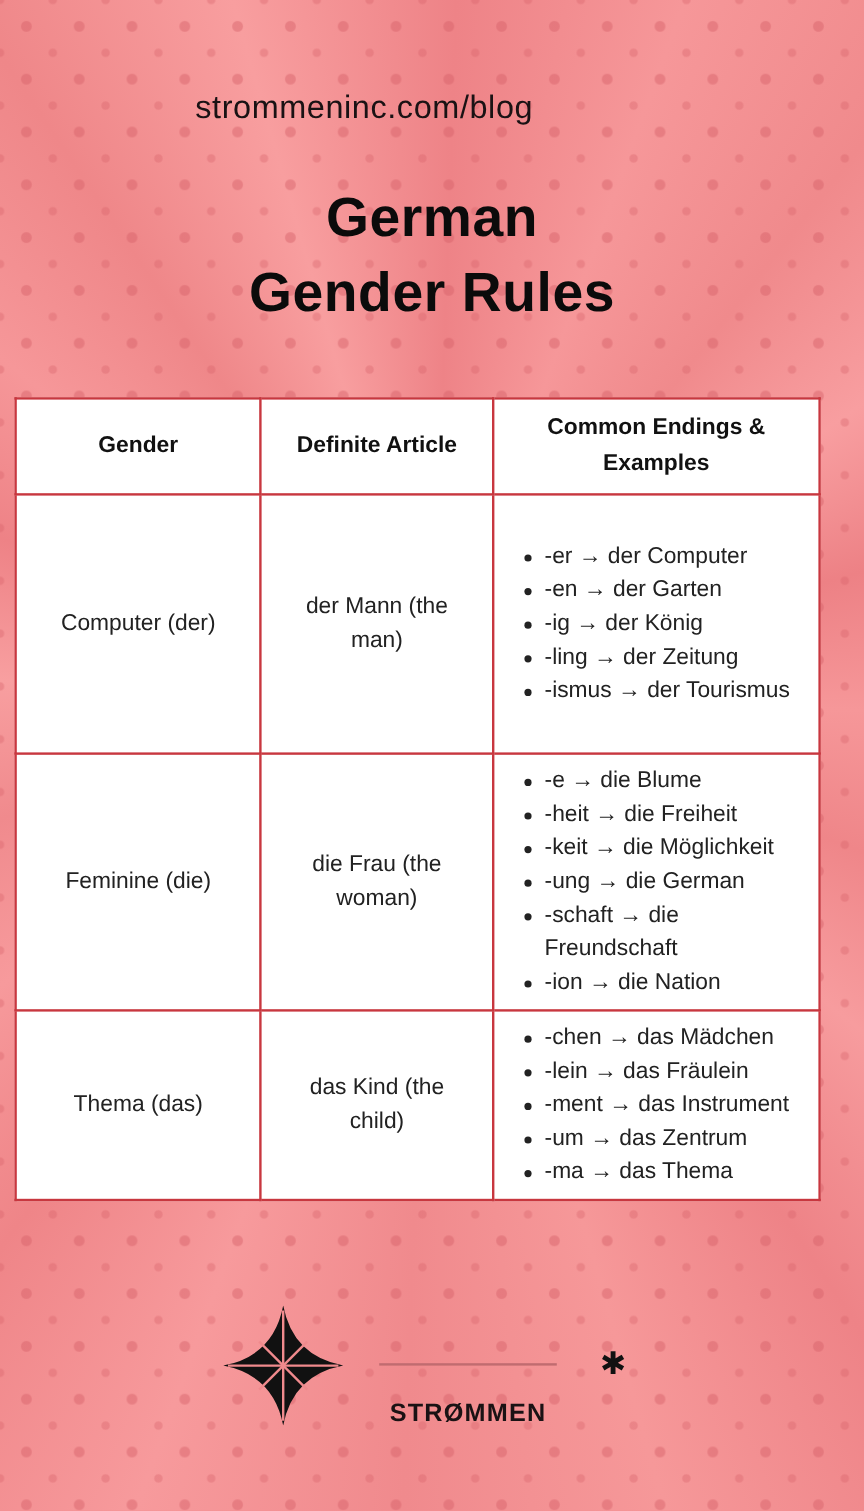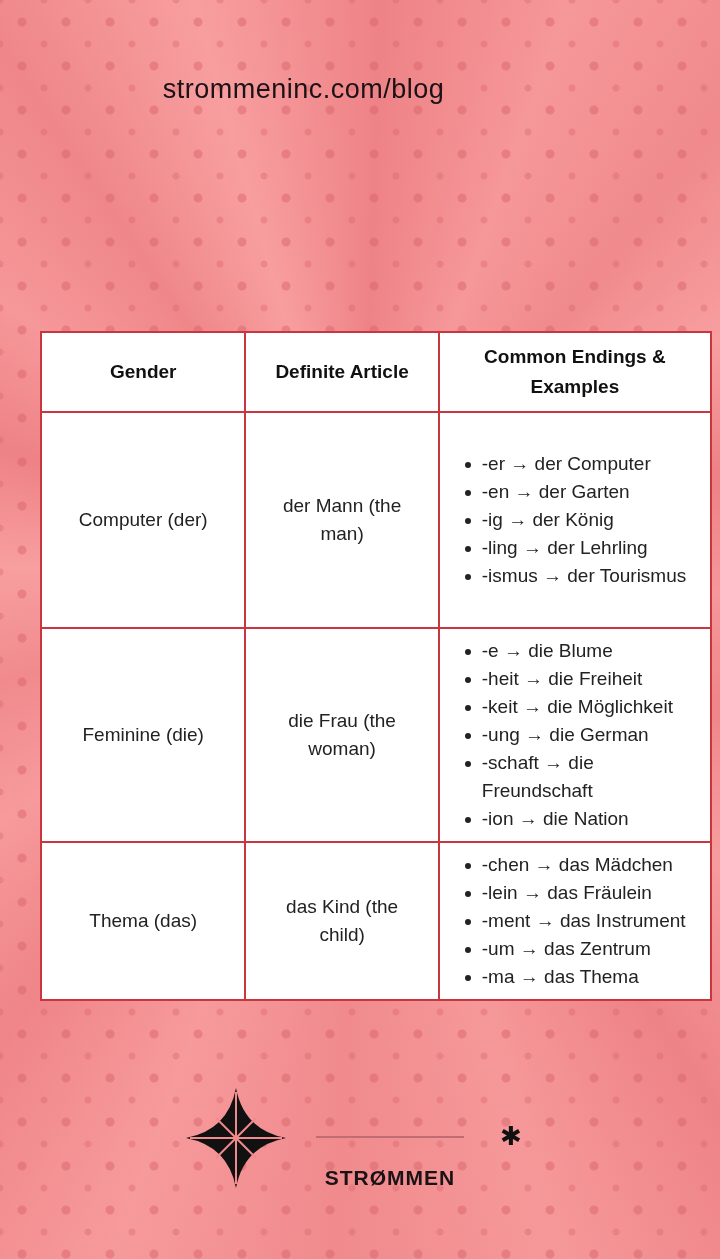--- a/index.html
+++ b/index.html
@@ -30,21 +30,21 @@
       text-align: center; font-size: 27px; letter-spacing: 0.5px;
       color: #1a1214;
     }
     .title {
       position: absolute; top: 150px; left: 0; width: 720px;
       text-align: center; font-weight: 900; font-size: 46px; line-height: 62px;
       color: #0b0b0b; letter-spacing: 0.5px;
     }
 
     .table-wrap {
-      position: absolute; left: 40px; top: 331px; width: 672px;
+      position: absolute; left: 12px; top: 331px; width: 672px;
     }
     table {
       width: 100%; border-collapse: collapse; background: #fff;
       border: 2px solid #c8373f;
     }
     th, td {
       border: 2px solid #c8373f; vertical-align: middle;
       font-size: 19px; color: #222; line-height: 28px;
     }
     th {
@@ -74,20 +74,22 @@
   </style>
 </head>
 <body>
 
 <div class="bg"></div>
 
 <div class="content">
   <div class="site-url">strommeninc.com/blog</div>
 
   <div class="title">
+    <div>German</div>
+    <div>Gender Rules</div>
   </div>
 
   <div class="table-wrap">
     <table>
       <colgroup>
           <col class="c1">
           <col class="c2">
           <col class="c3">
         </colgroup>
       <thead>
@@ -99,21 +101,21 @@
       </thead>
       <tbody>
         <tr class="r-masc">
           <td class="c1">Computer (der)</td>
           <td class="c2">der Mann (the man)</td>
           <td class="c3">
             <ul>
               <li>-er → der Computer</li>
               <li>-en → der Garten</li>
               <li>-ig → der König</li>
-              <li>-ling → der Lehrling</li>
+              <li>-ling → der Zeitung</li>
               <li>-ismus → der Tourismus</li>
             </ul>
           </td>
         </tr>
         <tr class="r-fem">
           <td class="c1">Feminine (die)</td>
           <td class="c2">die Frau (the woman)</td>
           <td class="c3">
             <ul>
               <li>-e → die Blume</li>

